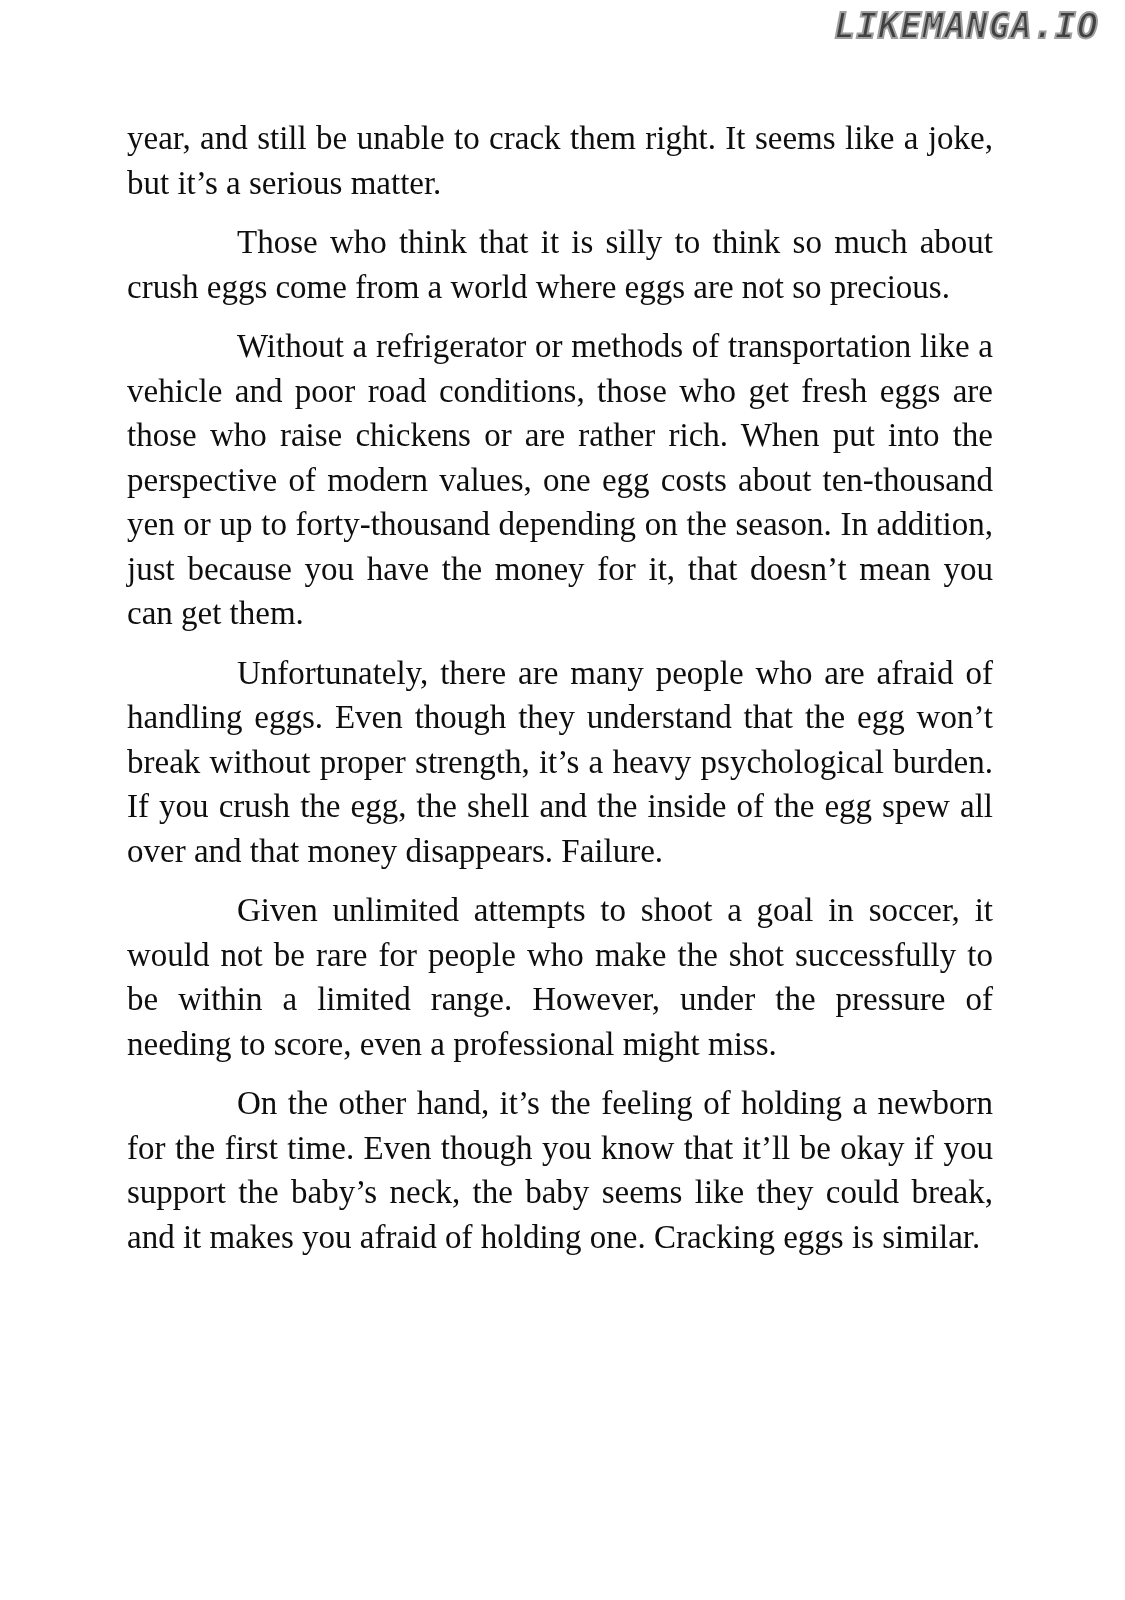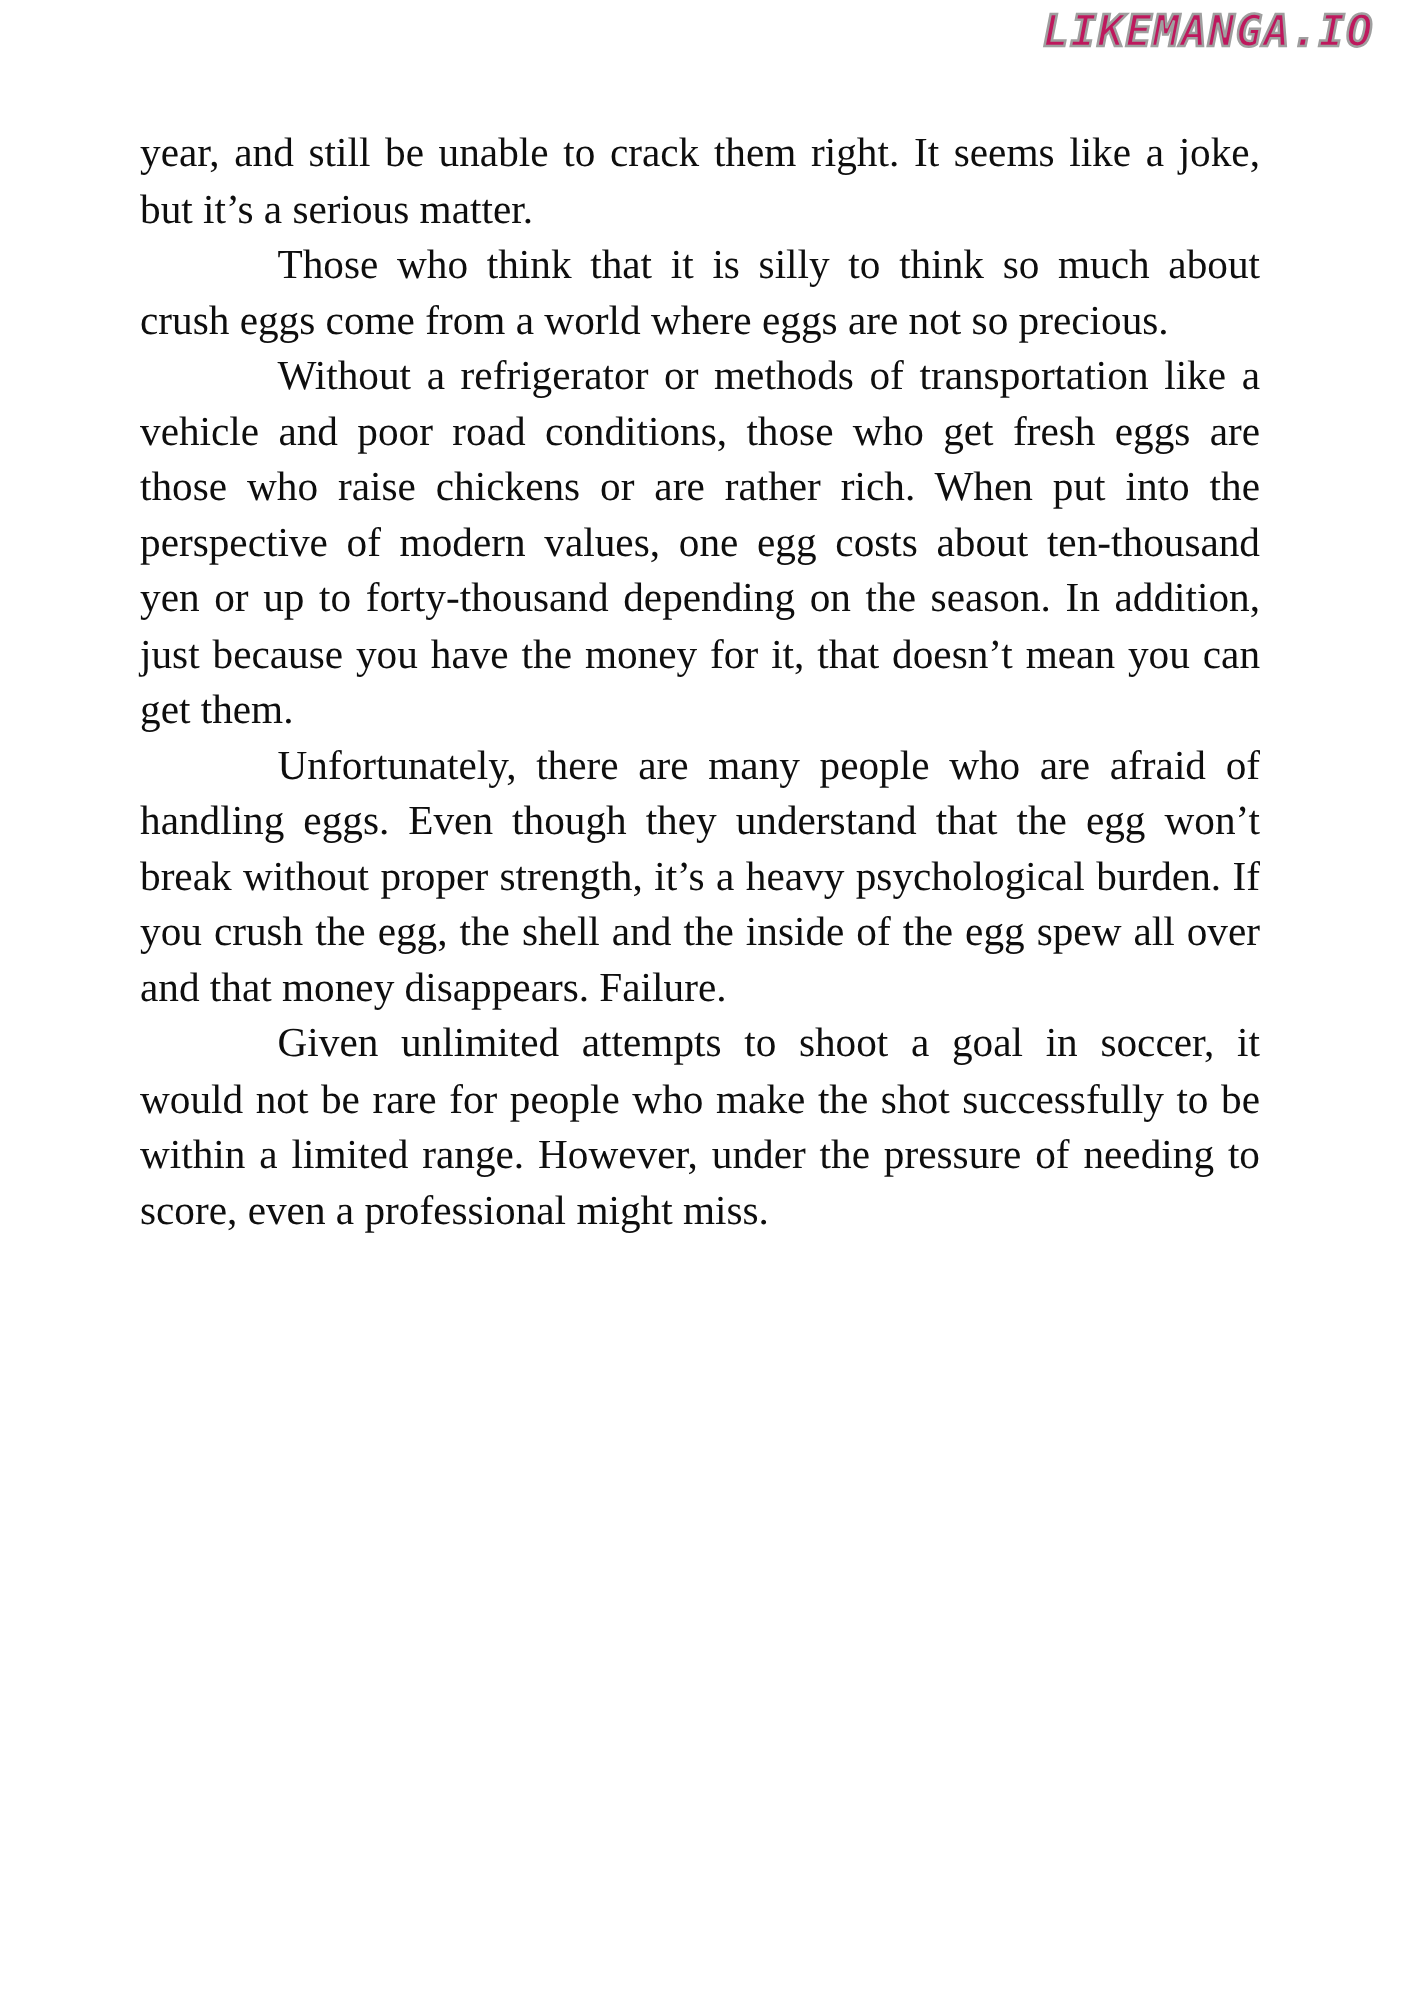--- a/index.html
+++ b/index.html
@@ -20,50 +20,51 @@
   }
   .watermark {
     position: absolute;
     top: 6px;
     right: 26px;
     font-family: "DejaVu Sans Mono", monospace;
     font-weight: bold;
     font-style: italic;
     font-size: 35px;
     letter-spacing: 1px;
-    color: #be185d;
+    color: #404040;
     -webkit-text-stroke: 2px #9f9f9f;
     user-select: none;
     white-space: nowrap;
     margin-left: 41px;
   }
   .text-block {
     position: absolute;
     left: 112px;
     top: 101px;
     width: 896px;
     font-family: "Liberation Serif", "DejaVu Serif", serif;
     font-size: 33px;
     line-height: 44.5px;
     color: #0e0e0e;
     text-align: justify;
   }
   .para {
-    margin: 0;
+    margin: 15px;
     padding: 0;
   }
   .para.indent {
     text-indent: 110px;
   }
 </style>
 </head>
 <body>
 
 <div class="page">
   <div class="watermark">LIKEMANGA.IO</div>
   <div class="text-block">
       <p class="para">year, and still be unable to crack them right. It seems like a joke, but it’s a serious matter.</p>
       <p class="para indent">Those who think that it is silly to think so much about crush eggs come from a world where eggs are not so precious.</p>
       <p class="para indent">Without a refrigerator or methods of transportation like a vehicle and poor road conditions, those who get fresh eggs are those who raise chickens or are rather rich. When put into the perspective of modern values, one egg costs about ten-thousand yen or up to forty-thousand depending on the season. In addition, just because you have the money for it, that doesn’t mean you can get them.</p>
       <p class="para indent">Unfortunately, there are many people who are afraid of handling eggs. Even though they understand that the egg won’t break without proper strength, it’s a heavy psychological burden. If you crush the egg, the shell and the inside of the egg spew all over and that money disappears. Failure.</p>
       <p class="para indent">Given unlimited attempts to shoot a goal in soccer, it would not be rare for people who make the shot successfully to be within a limited range. However, under the pressure of needing to score, even a professional might miss.</p>
+      <p class="para indent">On the other hand, it’s the feeling of holding a newborn for the first time. Even though you know that it’ll be okay if you support the baby’s neck, the baby seems like they could break, and it makes you afraid of holding one. Cracking eggs is similar.</p>
     </div>
 </div>
 
 </body></html>

